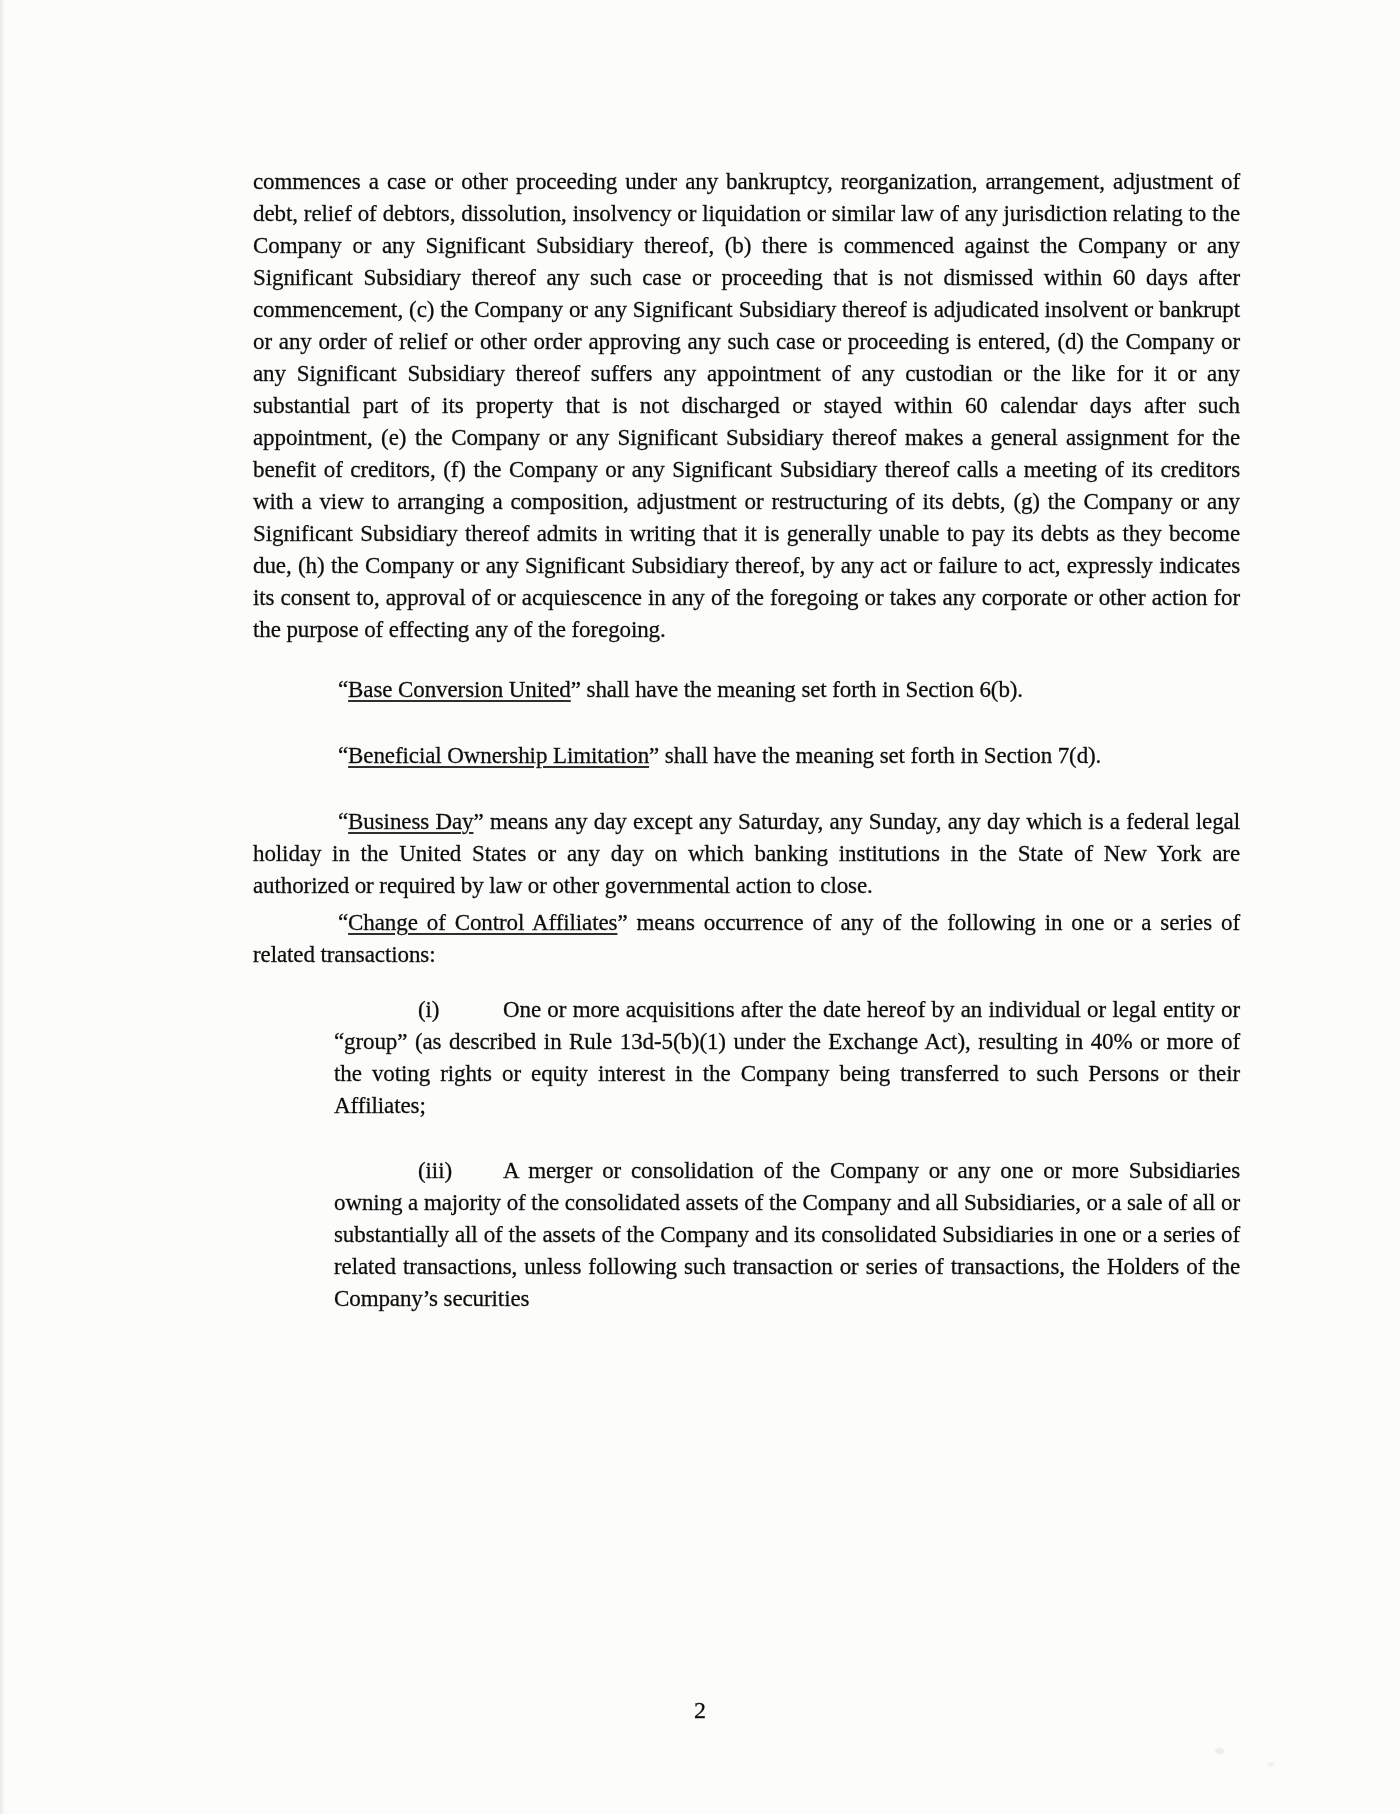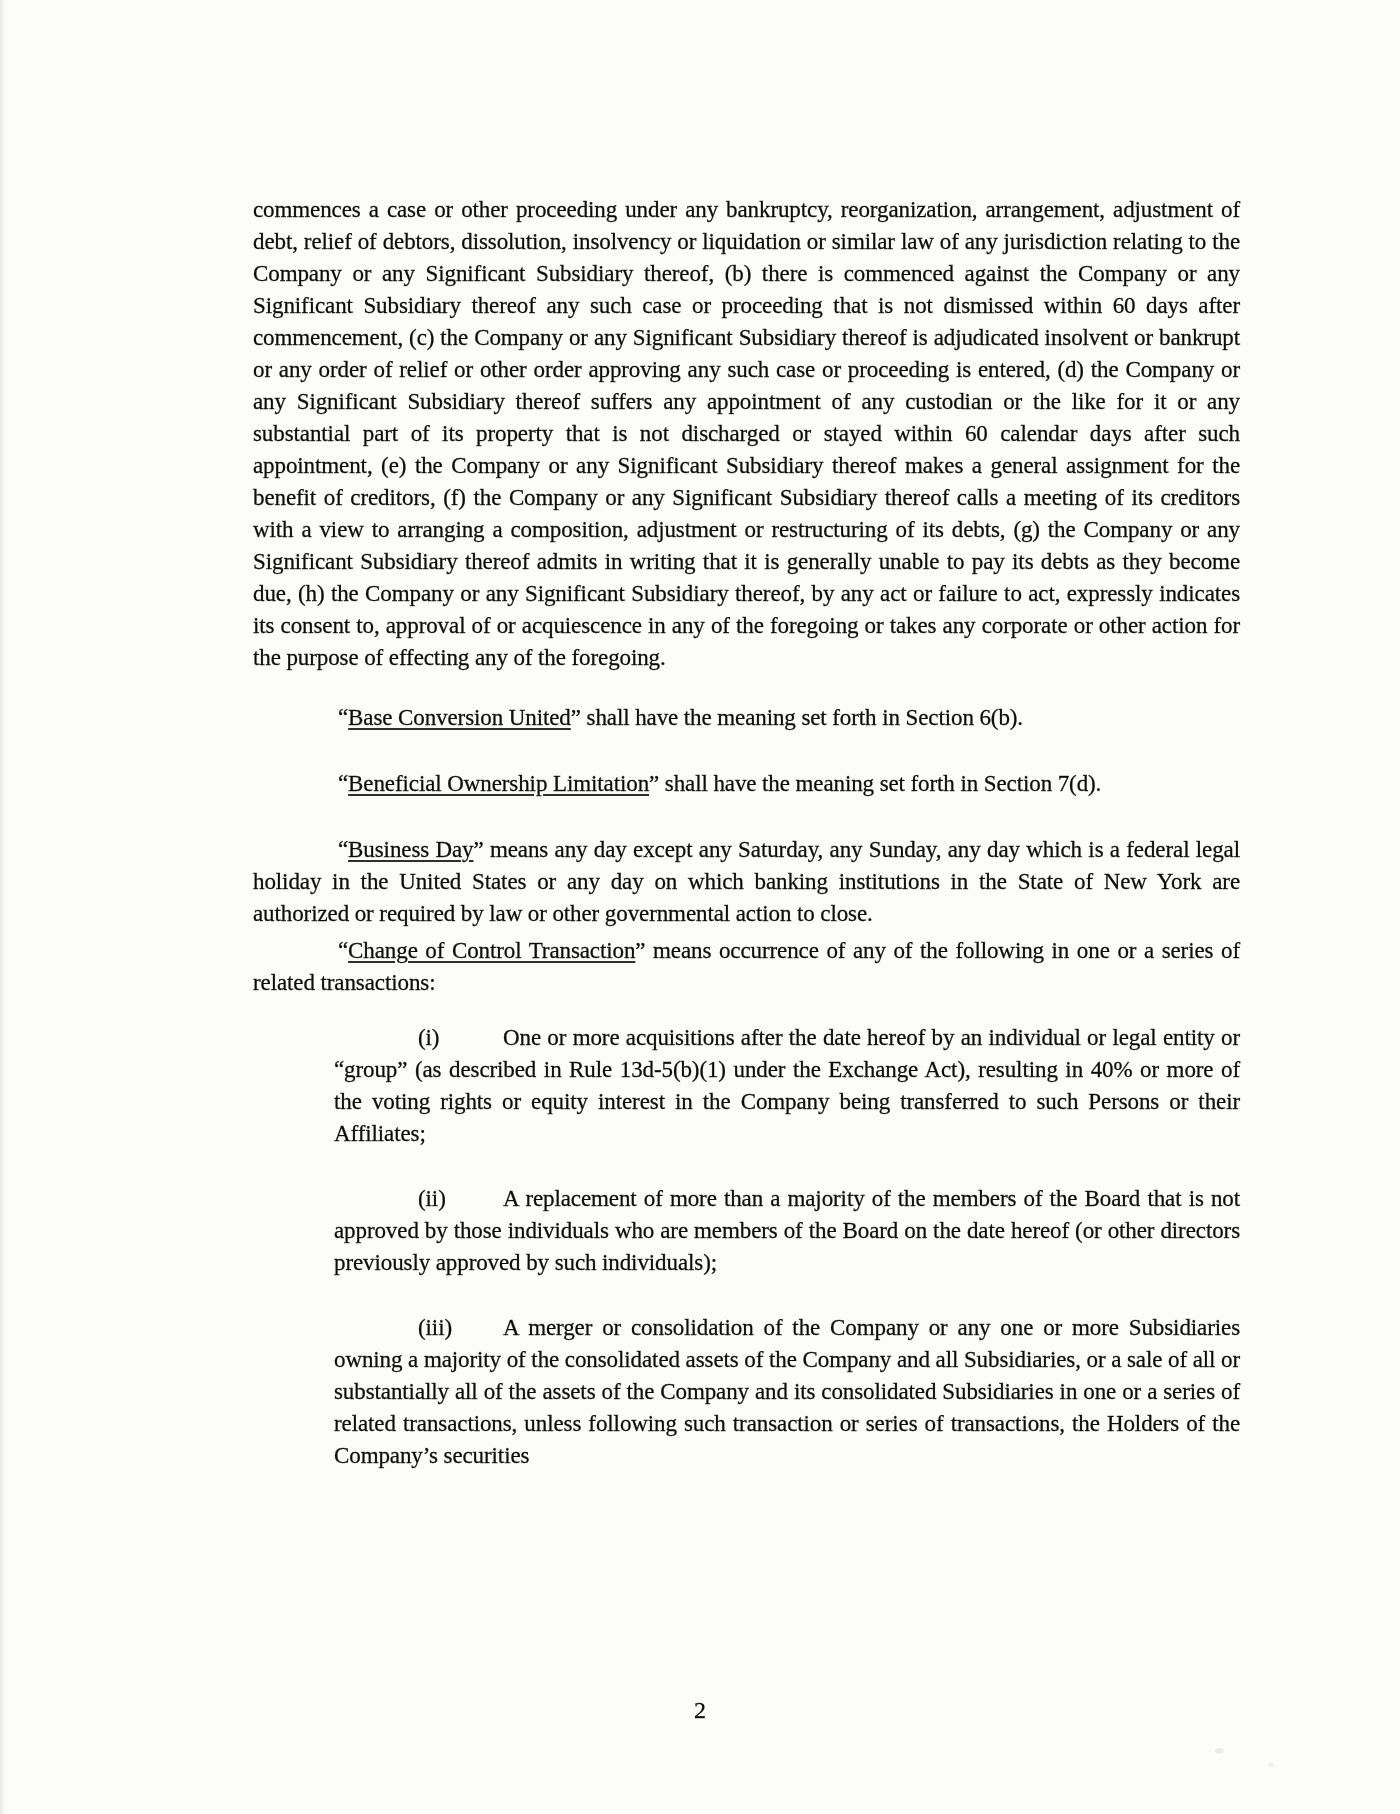--- a/index.html
+++ b/index.html
@@ -23,21 +23,20 @@
     position: absolute;
     left: 0; top: 0;
     width: 5px; height: 100%;
     background: linear-gradient(to right, rgba(0,0,0,0.08), rgba(0,0,0,0));
   }
   .content {
     position: absolute;
     left: 253px;
     top: 166px;
     width: 987px;
-    margin-top: 28px;
   }
   .para {
     margin: 0;
     font-size: 23px;
     line-height: 32px;
     text-align: justify;
     letter-spacing: -0.1px;
     -webkit-text-stroke: 0.3px rgba(10,10,10,0.85);
   }
   .p-cont      { margin-bottom: 28px; }
@@ -83,27 +82,26 @@
 
     <p class="para p-cont">commences a case or other proceeding under any bankruptcy, reorganization, arrangement, adjustment of debt, relief of debtors, dissolution, insolvency or liquidation or similar law of any jurisdiction relating to the Company or any Significant Subsidiary thereof, (b) there is commenced against the Company or any Significant Subsidiary thereof any such case or proceeding that is not dismissed within 60 days after commencement, (c) the Company or any Significant Subsidiary thereof is adjudicated insolvent or bankrupt or any order of relief or other order approving any such case or proceeding is entered, (d) the Company or any Significant Subsidiary thereof suffers any appointment of any custodian or the like for it or any substantial part of its property that is not discharged or stayed within 60 calendar days after such appointment, (e) the Company or any Significant Subsidiary thereof makes a general assignment for the benefit of creditors, (f) the Company or any Significant Subsidiary thereof calls a meeting of its creditors with a view to arranging a composition, adjustment or restructuring of its debts, (g) the Company or any Significant Subsidiary thereof admits in writing that it is generally unable to pay its debts as they become due, (h) the Company or any Significant Subsidiary thereof, by any act or failure to act, expressly indicates its consent to, approval of or acquiescence in any of the foregoing or takes any corporate or other action for the purpose of effecting any of the foregoing.</p>
 
     <p class="para def"><span>“</span><span class="term">Base Conversion United</span><span>” shall have the meaning set forth in Section 6(b).</span></p>
 
     <p class="para def"><span>“</span><span class="term">Beneficial Ownership Limitation</span><span>” shall have the meaning set forth in Section 7(d).</span></p>
 
     <p class="para def def-business"><span>“</span><span class="term">Business Day</span><span>” means any day except any Saturday, any Sunday, any day which is a federal legal holiday in the United States or any day on which banking institutions in the State of New York are authorized or required by law or other governmental action to close.</span></p>
 
 
-    <p class="para def def-change"><span>“</span><span class="term">Change of Control Transaction</span><span>” means occurrence of any of the following in one or a series of related transactions:</span></p>
+    <p class="para def def-change"><span>“</span><span class="term">Change of Control Affiliates</span><span>” means occurrence of any of the following in one or a series of related transactions:</span></p>
 
     <div class="clauses">
 
       <p class="para clause"><span class="clause-label">(i)</span><span>One or more acquisitions after the date hereof by an individual or legal entity or “group” (as described in Rule 13d-5(b)(1) under the Exchange Act), resulting in 40% or more of the voting rights or equity interest in the Company being transferred to such Persons or their Affiliates;</span></p>
 
-      <p class="para clause"><span class="clause-label">(ii)</span><span>A replacement of more than a majority of the members of the Board that is not approved by those individuals who are members of the Board on the date hereof (or other directors previously approved by such individuals);</span></p>
 
       <p class="para clause"><span class="clause-label">(iii)</span><span>A merger or consolidation of the Company or any one or more Subsidiaries owning a majority of the consolidated assets of the Company and all Subsidiaries, or a sale of all or substantially all of the assets of the Company and its consolidated Subsidiaries in one or a series of related transactions, unless following such transaction or series of transactions, the Holders of the Company’s securities</span></p>
 
     </div>
 
   </div>
 
   <div class="page-number">2</div>
 
   <div class="speck speck-1"></div>

